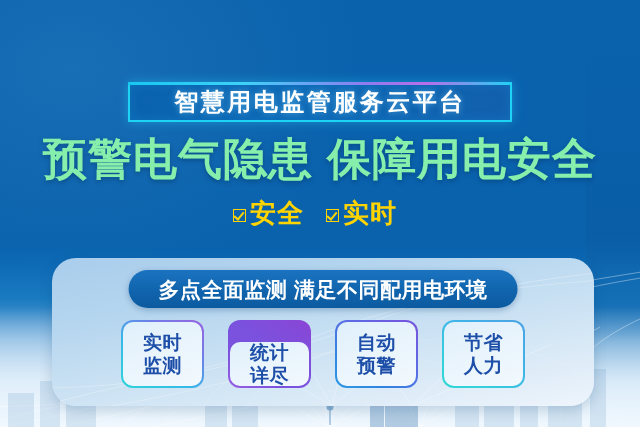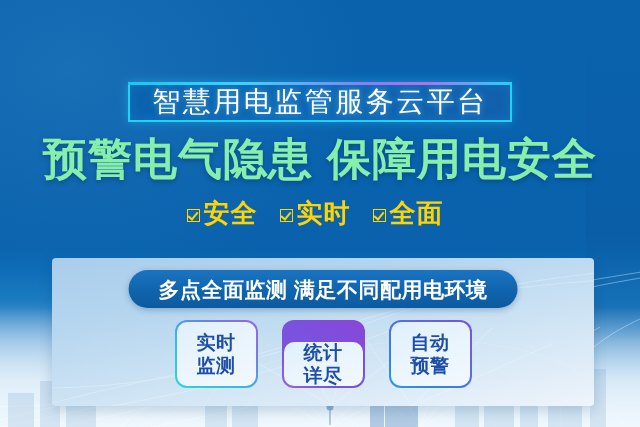--- a/index.html
+++ b/index.html
@@ -83,22 +83,22 @@
     content: "";
     position: absolute;
     left: -2px;
     top: -2px;
     right: -2px;
     height: 3px;
     background: linear-gradient(90deg, #16c8f0 0%, #3fd2f7 30%, #8f7bf0 62%, #b86ee8 78%, #1fd3f5 100%);
   }
   .title-chip-text {
     color: #ffffff;
-    font-size: 28px;
-    font-weight: 400;
+    font-size: 24px;
+    font-weight: 700;
     letter-spacing: 2.5px;
     line-height: 1;
     white-space: nowrap;
     text-shadow: 0 0 6px rgba(120,210,255,0.6);
   }
 
   
   .headline {
     position: absolute;
     left: 0;
@@ -163,21 +163,21 @@
     white-space: nowrap;
   }
 
   
   .panel {
     position: absolute;
     left: 52px;
     top: 258px;
     width: 542px;
     height: 148px;
-    border-radius: 4px;
+    border-radius: 24px;
     background: linear-gradient(170deg, #a9cdec 0%, #b6d6ef 30%, #cfe4f4 62%, #e4eff9 88%, #eef5fc 100%);
     box-shadow: 0 4px 14px rgba(6,60,110,0.20);
     overflow: hidden;
   }
   .panel-lines {
     position: absolute;
     inset: 0;
     opacity: 0.5;
   }
 
@@ -320,24 +320,20 @@
 
   <div class="check-row">
     <div class="check-item">
       <span class="check-box"></span>
       <span class="check-label">安全</span>
     </div>
     <div class="check-item">
       <span class="check-box"></span>
       <span class="check-label">实时</span>
     </div>
-    <div class="check-item">
-      <span class="check-box"></span>
-      <span class="check-label">全面</span>
-    </div>
   </div>
 
   <div class="panel">
 
     <svg class="panel-lines" viewBox="0 0 542 148" preserveAspectRatio="none">
       <g stroke="#ffffff" fill="none" stroke-width="0.9" opacity="0.6">
         <path d="M-10,148 C90,120 180,110 280,72 C360,42 460,28 552,22"></path>
         <path d="M-10,130 C110,130 220,100 330,60 C420,30 500,20 552,14"></path>
         <path d="M60,148 C160,130 250,108 360,64"></path>
         <path d="M280,148 L300,70"></path>
@@ -370,17 +366,23 @@
           <span class="card-line">统计</span>
           <span class="card-line">详尽</span>
         </div>
       </div>
       <div class="card card-2">
         <div class="card-inner">
           <span class="card-line">自动</span>
           <span class="card-line">预警</span>
         </div>
       </div>
+      <div class="card card-3">
+        <div class="card-inner">
+          <span class="card-line">节省</span>
+          <span class="card-line">人力</span>
+        </div>
+      </div>
     </div>
 
   </div>
 
 </div>
 
 </body></html>

